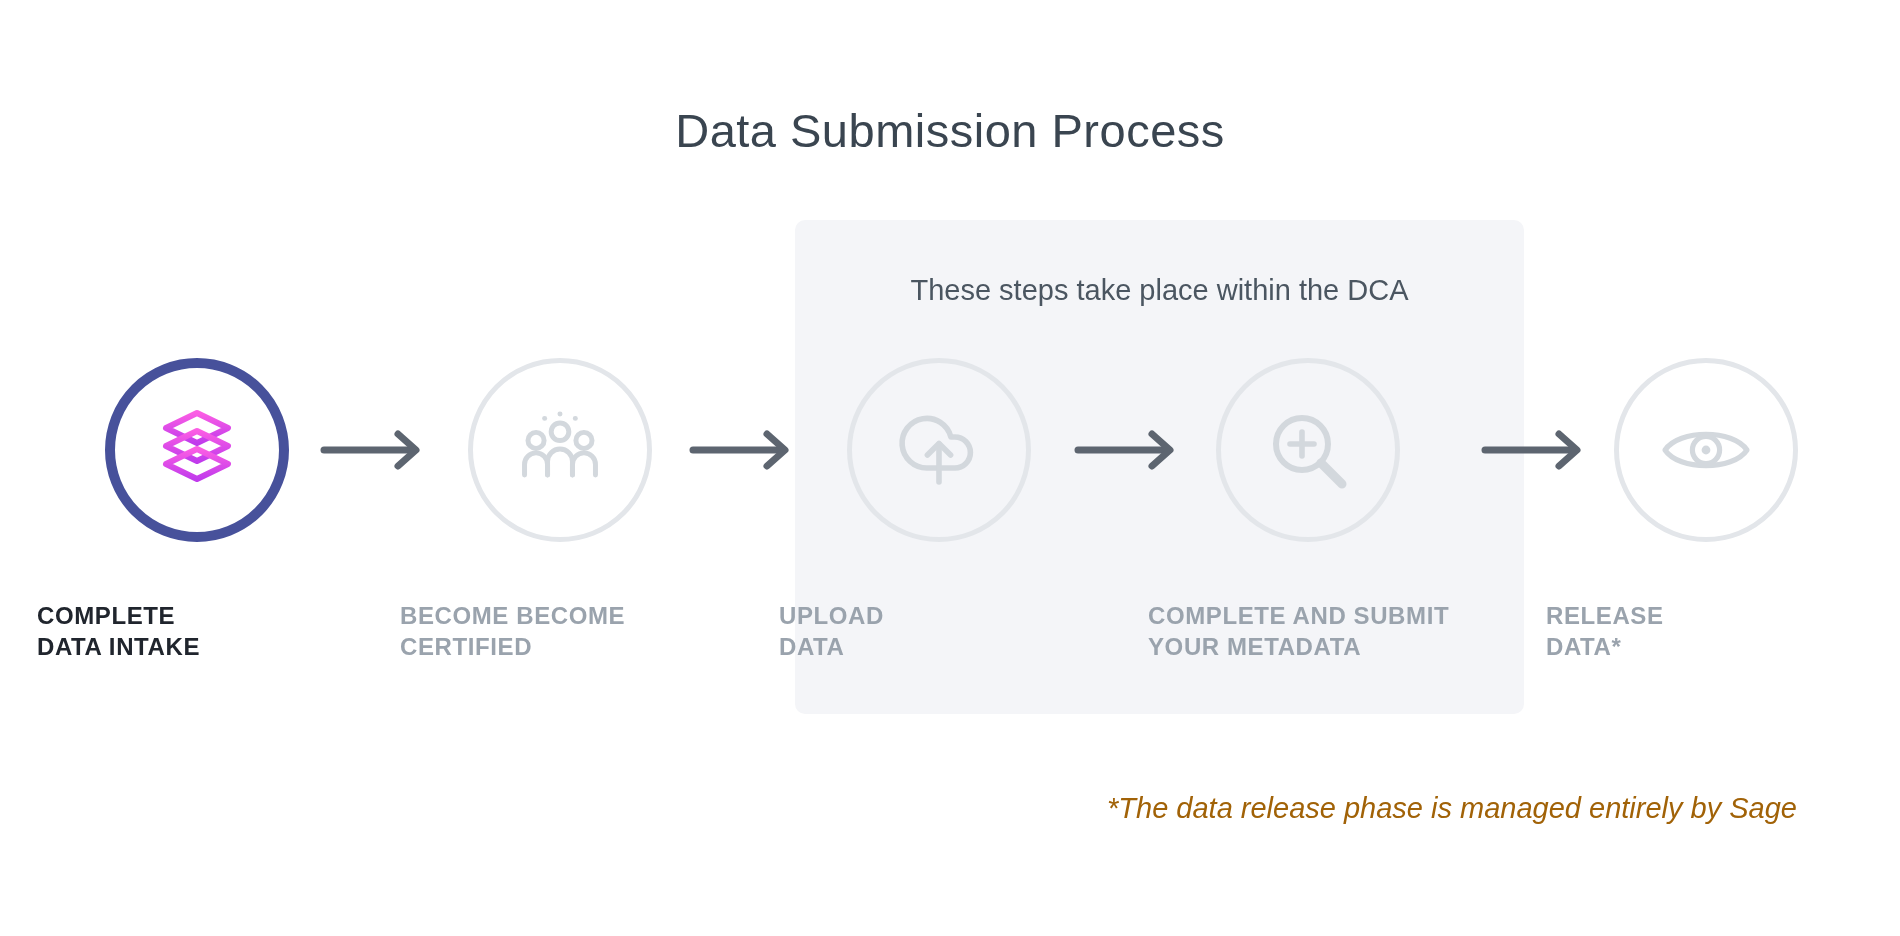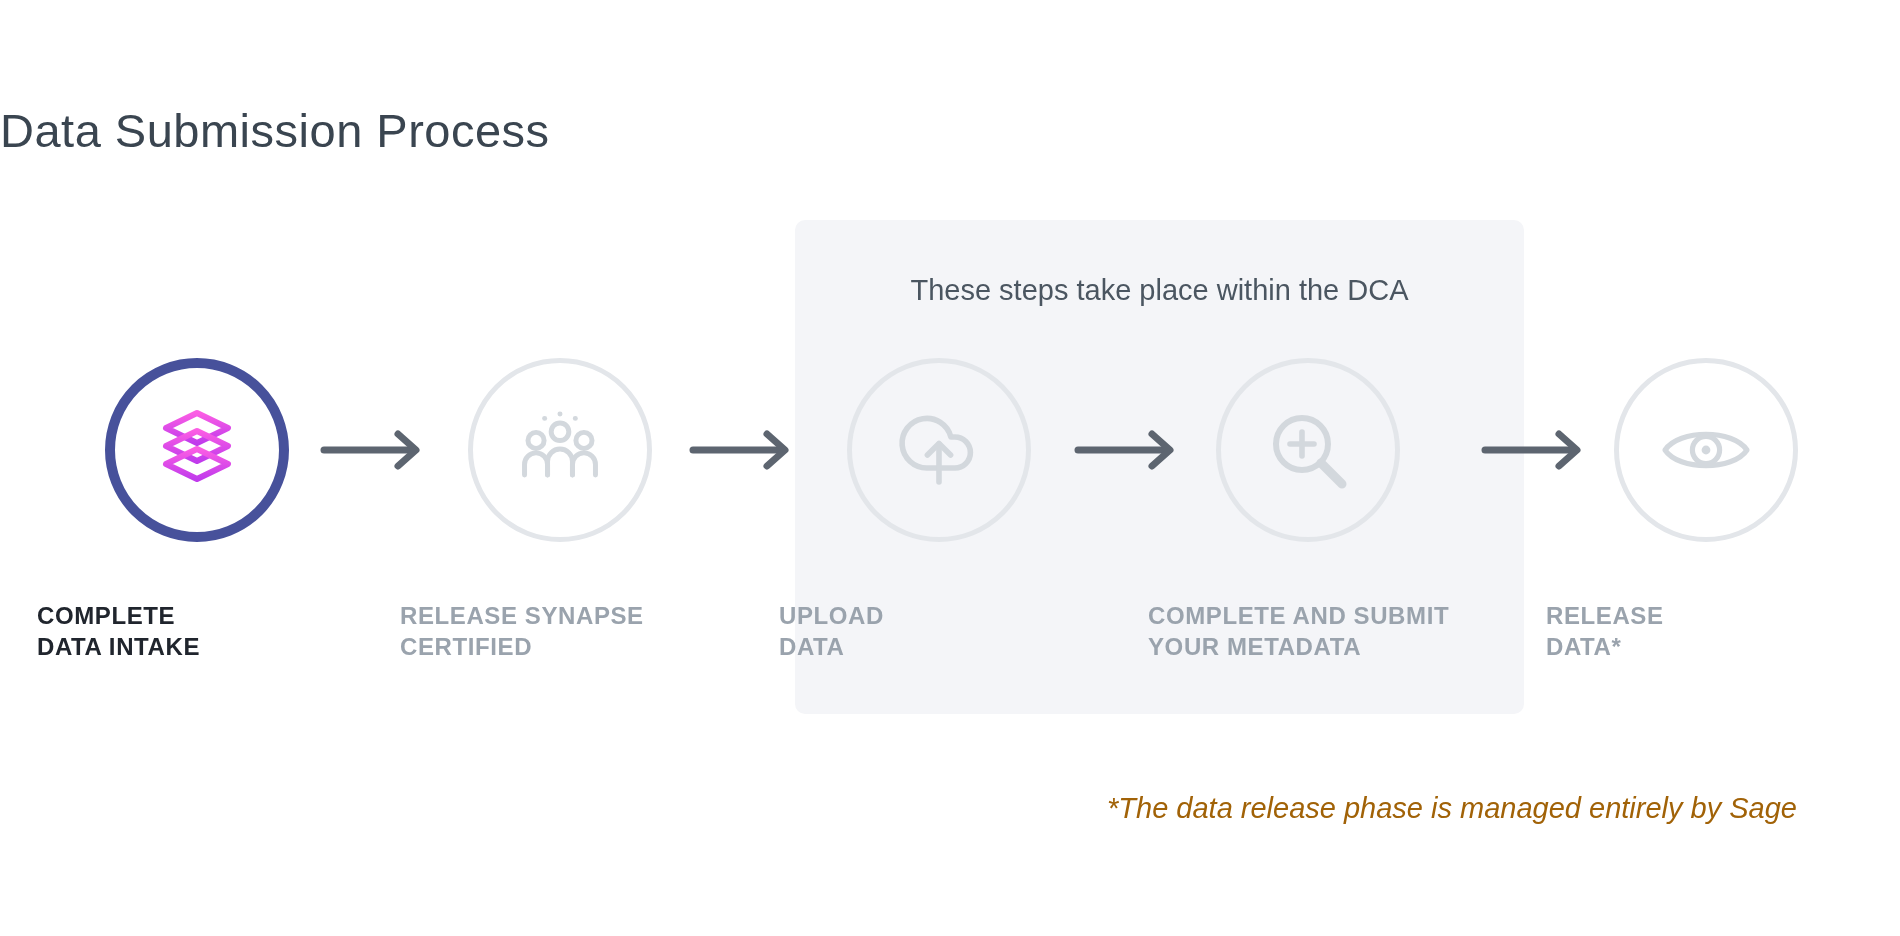--- a/index.html
+++ b/index.html
@@ -1,21 +1,21 @@
 <!DOCTYPE html>
 <html><head>
 <meta charset="utf-8">
 <style>
   html,body{margin:0;padding:0;background:#ffffff;}
   body{font-family:"Liberation Sans",sans-serif;}
   .canvas{position:relative;width:1900px;height:936px;background:#ffffff;overflow:hidden;}
 
   .title{
     position:absolute;top:103px;left:0;width:100%;
-    font-size:47px;font-weight:500;color:#3a4550;letter-spacing:0.5px;
+    text-align:center;font-size:47px;font-weight:500;color:#3a4550;letter-spacing:0.5px;
   }
 
   .dca-panel{
     position:absolute;left:795px;top:220px;width:729px;height:494px;
     background:#f4f5f8;border-radius:10px;
   }
   .dca-note{
     position:absolute;top:54px;left:0;width:100%;text-align:center;
     font-size:29px;color:#4b5661;
   }
@@ -93,21 +93,21 @@
           <path d="M17.5 37 v-7 a6.5 6.5 0 0 1 13 0 V37"></path>
         </g>
         <g fill="#d3d8dd" stroke="none">
           <circle cx="16" cy="7.5" r="1.3"></circle>
           <circle cx="24" cy="5.2" r="1.3"></circle>
           <circle cx="32" cy="7.5" r="1.3"></circle>
         </g>
       </svg>
     </div>
     <div class="step-label">
-      <span>RELEASE SYNAPSE</span><br>
+      <span>BECOME BECOME</span><br>
       <span>CERTIFIED</span>
     </div>
   </div>
 
   <svg class="arrow" style="left:687px" width="110" height="44" viewBox="0 0 110 44">
     <g fill="none" stroke="#5d6570" stroke-width="7" stroke-linecap="round" stroke-linejoin="round">
       <line x1="6" y1="22" x2="96" y2="22"></line>
       <path d="M80 6 L98 22 L80 38"></path>
     </g>
   </svg>

